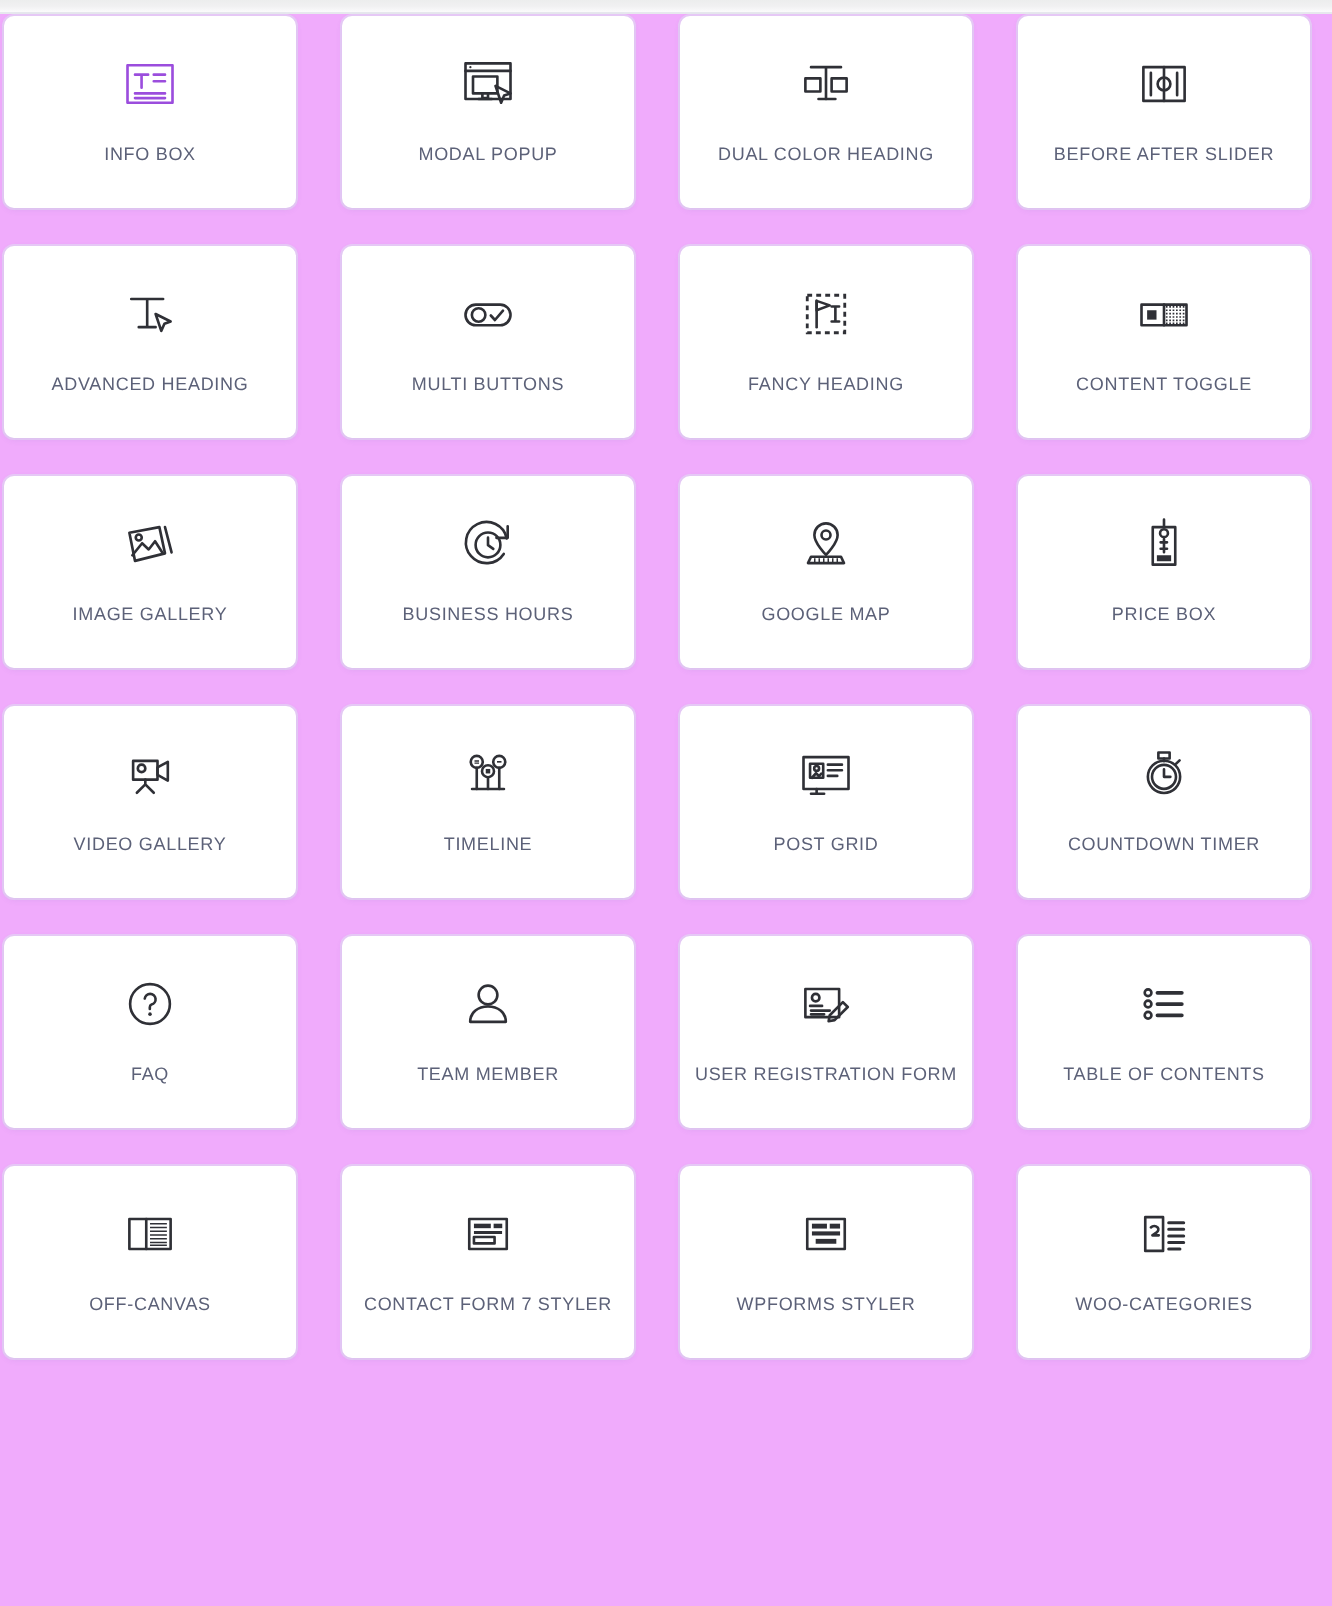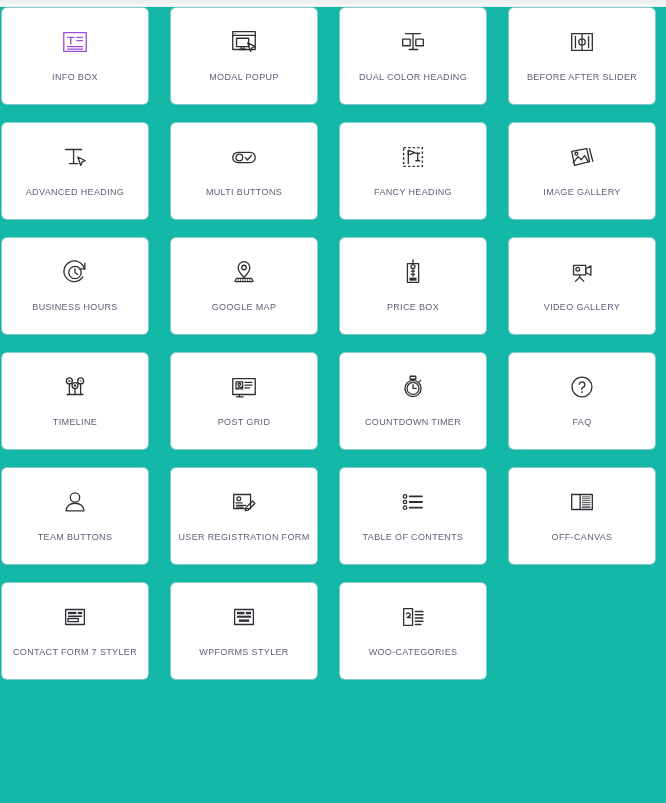--- a/index.html
+++ b/index.html
@@ -9,21 +9,21 @@
     overflow: hidden;
   }
   body {
     font-family: "Liberation Sans", sans-serif;
     background: #f6f7fc;
   }
   #app {
     position: relative;
     width: 666px;
     height: 803px;
-    background: #14b8a6;
+    background: #f0abfc;
   }
   
   .topbar {
     position: absolute;
     top: 0; left: 0;
     width: 666px;
     height: 7px;
     background: linear-gradient(#eceded 0%, #f1f1f2 55%, #fbfbfc 100%);
     border-bottom: 1px solid #e7e8ee;
   }
@@ -161,20 +161,31 @@
               <path d="M11 9v14" fill="none" stroke="currentColor" stroke-width="1.4" stroke-linecap="round" stroke-linejoin="round"></path>
               <path d="M11 9l7 2.4-7 2.6z" fill="none" stroke="currentColor" stroke-width="1.4" stroke-linecap="round" stroke-linejoin="round"></path>
               <path d="M19 12h4M21 12v8M19 20h4" fill="none" stroke="currentColor" stroke-width="1.4" stroke-linecap="round" stroke-linejoin="round"></path>
             </svg>
           </span>
           <span class="lbl">FANCY HEADING</span>
         </div>
         <div class="card">
           <span class="ico">
             <svg viewBox="0 0 32 32">
+              <rect x="4" y="11" width="24" height="11" fill="none" stroke="currentColor" stroke-width="1.4" stroke-linecap="round" stroke-linejoin="round"></rect>
+              <path d="M16 11v11" fill="none" stroke="currentColor" stroke-width="1.4" stroke-linecap="round" stroke-linejoin="round"></path>
+              <rect x="7" y="14" width="5" height="5" fill="currentColor"></rect>
+              <path d="M17 12.2h10M17 14h10M17 15.8h10M17 17.6h10M17 19.4h10M17 21h10" stroke="currentColor" stroke-width="0.85" stroke-dasharray="0.9 0.9"></path>
+            </svg>
+          </span>
+          <span class="lbl">CONTENT TOGGLE</span>
+        </div>
+        <div class="card">
+          <span class="ico">
+            <svg viewBox="0 0 32 32">
               <path d="M5 10l16-3 3 14-16 4z" fill="none" stroke="currentColor" stroke-width="1.4" stroke-linecap="round" stroke-linejoin="round"></path>
               <circle cx="10" cy="12.5" r="1.6" fill="none" stroke="currentColor" stroke-width="1.4" stroke-linecap="round" stroke-linejoin="round"></circle>
               <path d="M6.6 22l5.2-6.4 3.5 3.3 3.4-4.4 4.2 6.6" fill="none" stroke="currentColor" stroke-width="1.4" stroke-linecap="round" stroke-linejoin="round"></path>
               <path d="M24 7l3.5 13.5" fill="none" stroke="currentColor" stroke-width="1.4" stroke-linecap="round" stroke-linejoin="round"></path>
             </svg>
           </span>
           <span class="lbl">IMAGE GALLERY</span>
         </div>
         <div class="card">
           <span class="ico">
@@ -271,21 +282,21 @@
           </span>
           <span class="lbl">FAQ</span>
         </div>
         <div class="card">
           <span class="ico">
             <svg viewBox="0 0 32 32">
               <circle cx="16" cy="11.2" r="5" fill="none" stroke="currentColor" stroke-width="1.4" stroke-linecap="round" stroke-linejoin="round"></circle>
               <path d="M6.5 25.5c0-5.2 4.3-8.2 9.5-8.2s9.5 3 9.5 8.2z" fill="none" stroke="currentColor" stroke-width="1.4" stroke-linecap="round" stroke-linejoin="round"></path>
             </svg>
           </span>
-          <span class="lbl">TEAM BUTTONS</span>
+          <span class="lbl">TEAM MEMBER</span>
         </div>
         <div class="card">
           <span class="ico">
             <svg viewBox="0 0 32 32">
               <rect x="5" y="8" width="18" height="15" fill="none" stroke="currentColor" stroke-width="1.4" stroke-linecap="round" stroke-linejoin="round"></rect>
               <circle cx="10.5" cy="12.6" r="2" fill="none" stroke="currentColor" stroke-width="1.4" stroke-linecap="round" stroke-linejoin="round"></circle>
               <path d="M7.5 17h6.4" fill="none" stroke="currentColor" stroke-width="1.4" stroke-linecap="round" stroke-linejoin="round"></path>
               <path d="M8 19.5h10M8 21.5h7" fill="none" stroke="currentColor" stroke-width="1.4" stroke-linecap="round" stroke-linejoin="round"></path>
               <path d="M18 22l7-7 2.6 2.6-7 7-3.2.6z" fill="none" stroke="currentColor" stroke-width="1.4" stroke-linecap="round" stroke-linejoin="round"></path>
             </svg>

